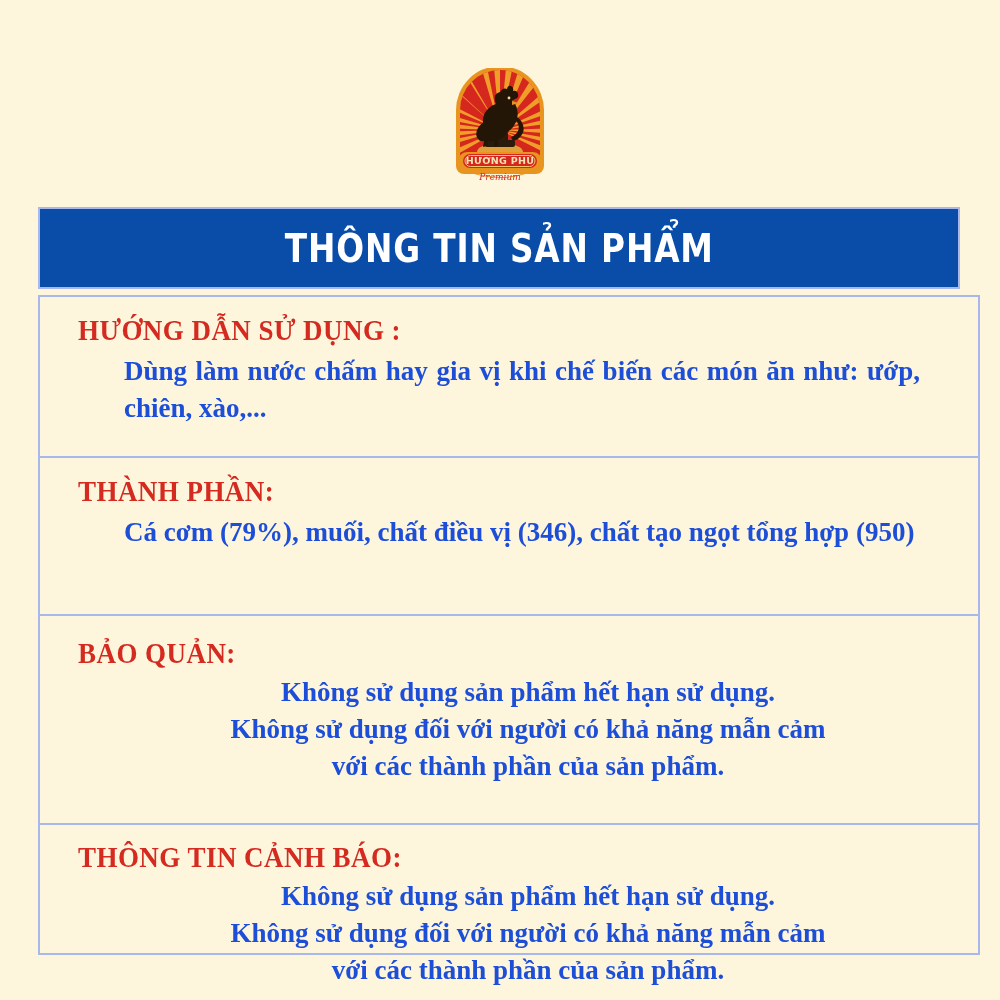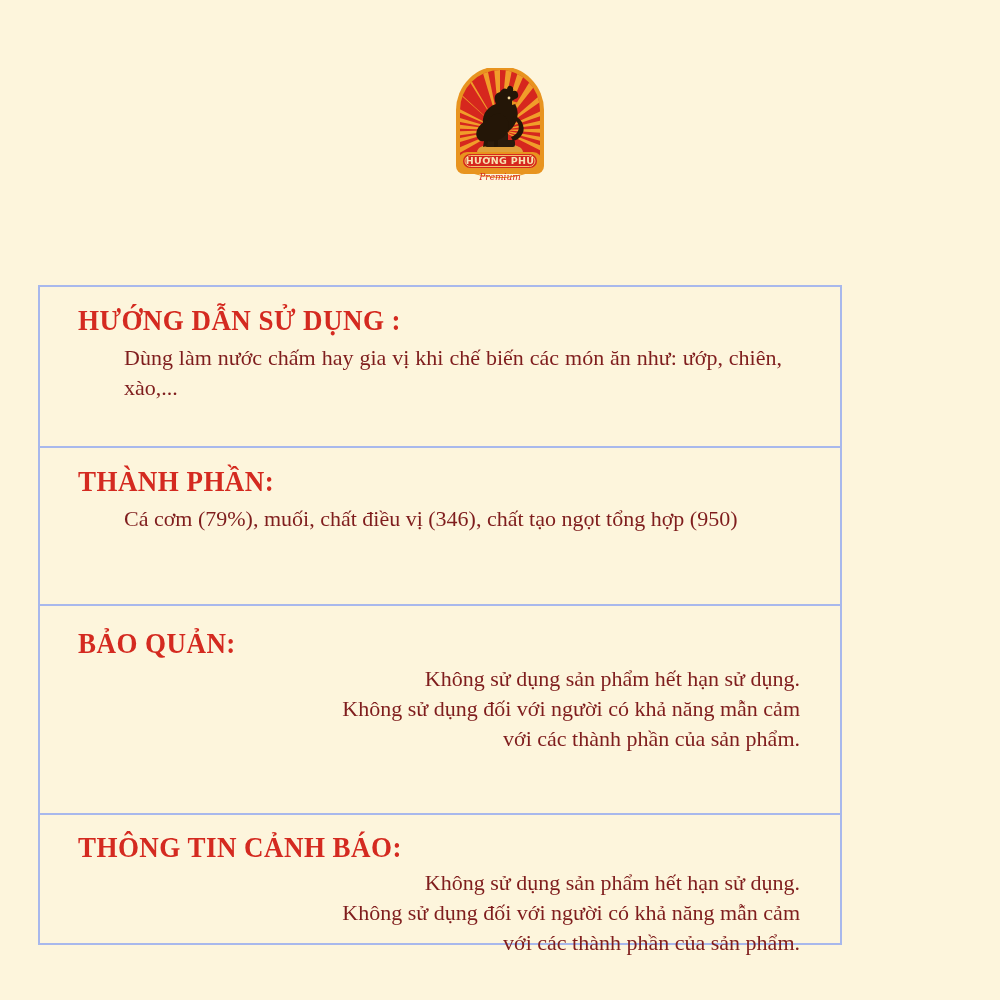--- a/index.html
+++ b/index.html
@@ -61,22 +61,22 @@
     transform: scaleX(0.84);
     transform-origin: center center;
     white-space: nowrap;
     line-height: 1;
   }
 
   
   .panel {
     position: absolute;
     left: 38px;
-    top: 285px;
-    width: 804px;
+    top: 295px;
+    width: 942px;
     height: 660px;
     border: 2px solid #a8b8ec;
     box-sizing: border-box;
     background: #fdf5dc;
   }
   .section {
     box-sizing: border-box;
     padding: 0;
     border-bottom: 2px solid #a8b8ec;
   }
@@ -98,33 +98,33 @@
     white-space: nowrap;
     line-height: 1;
   }
   .sec-usage .sec-heading      { margin: 18px 0 0 38px; }
   .sec-ingredient .sec-heading { margin: 18px 0 0 38px; }
   .sec-storage .sec-heading    { margin: 17px 0 0 38px; }
   .sec-warning .sec-heading    { margin: 17px 0 0 38px; }
 
   .sec-body {
     font-family: "Liberation Serif", serif;
-    font-weight: normal;
-    font-size: 22px;
-    color: #7f1d1d;
+    font-weight: bold;
+    font-size: 27px;
+    color: #1d4ed8;
     line-height: 1.37;
   }
   .body-justified {
     margin: 8px 58px 0 84px;
     text-align: justify;
     text-align-last: left;
   }
   .body-lines {
     margin: 6px 40px 0 78px;
-    text-align: right;
+    text-align: center;
   }
   .body-lines .line { display: block; white-space: nowrap; }
 </style>
 </head>
 <body>
 
 <div class="page">
 
   <div class="logo-wrap">
     <div class="logo">
@@ -183,20 +183,23 @@
         <rect x="6" y="84" width="84" height="19" rx="9" fill="#e8941f"></rect>
         <rect x="11" y="86" width="74" height="14" rx="7" fill="#d6271e"></rect>
         <rect x="13" y="87.5" width="70" height="11" rx="5.5" fill="none" stroke="#f3c46a" stroke-width="1"></rect>
         <text x="48" y="96" text-anchor="middle" font-family="DejaVu Sans, sans-serif" font-size="9.5" font-weight="bold" fill="#f7e3b0" letter-spacing="0.3">HƯƠNG PHÚ</text>
         <path d="M14 102 Q48 116 82 102 L82 103 Q48 117 14 103 Z" fill="#e8941f"></path>
         <text x="48" y="112" text-anchor="middle" font-family="DejaVu Serif, serif" font-size="9" font-style="italic" fill="#d6271e">Premium</text>
       </svg>
     </div>
   </div>
 
+  <div class="banner">
+    <div class="banner-title">THÔNG TIN SẢN PHẨM</div>
+  </div>
 
   <div class="panel">
 
     <div class="section sec-usage">
       <div class="sec-heading">HƯỚNG DẪN SỬ DỤNG :</div>
       <div class="sec-body body-justified">Dùng làm nước chấm hay gia vị khi chế biến các món ăn như: ướp, chiên, xào,...</div>
     </div>
 
     <div class="section sec-ingredient">
       <div class="sec-heading">THÀNH PHẦN:</div>

